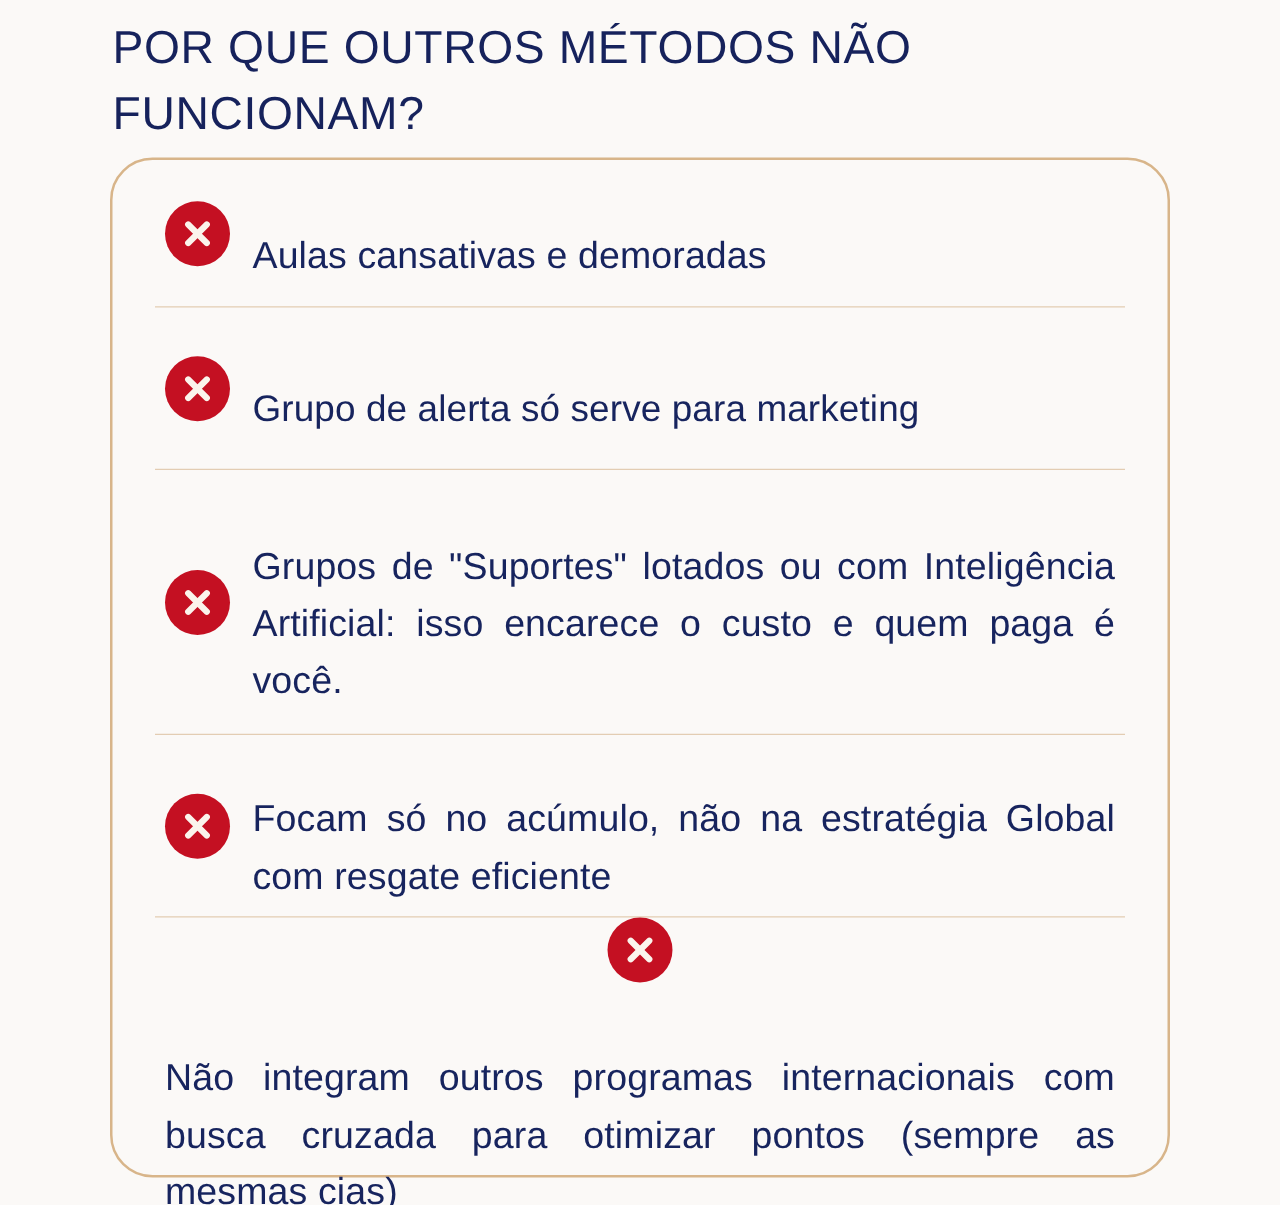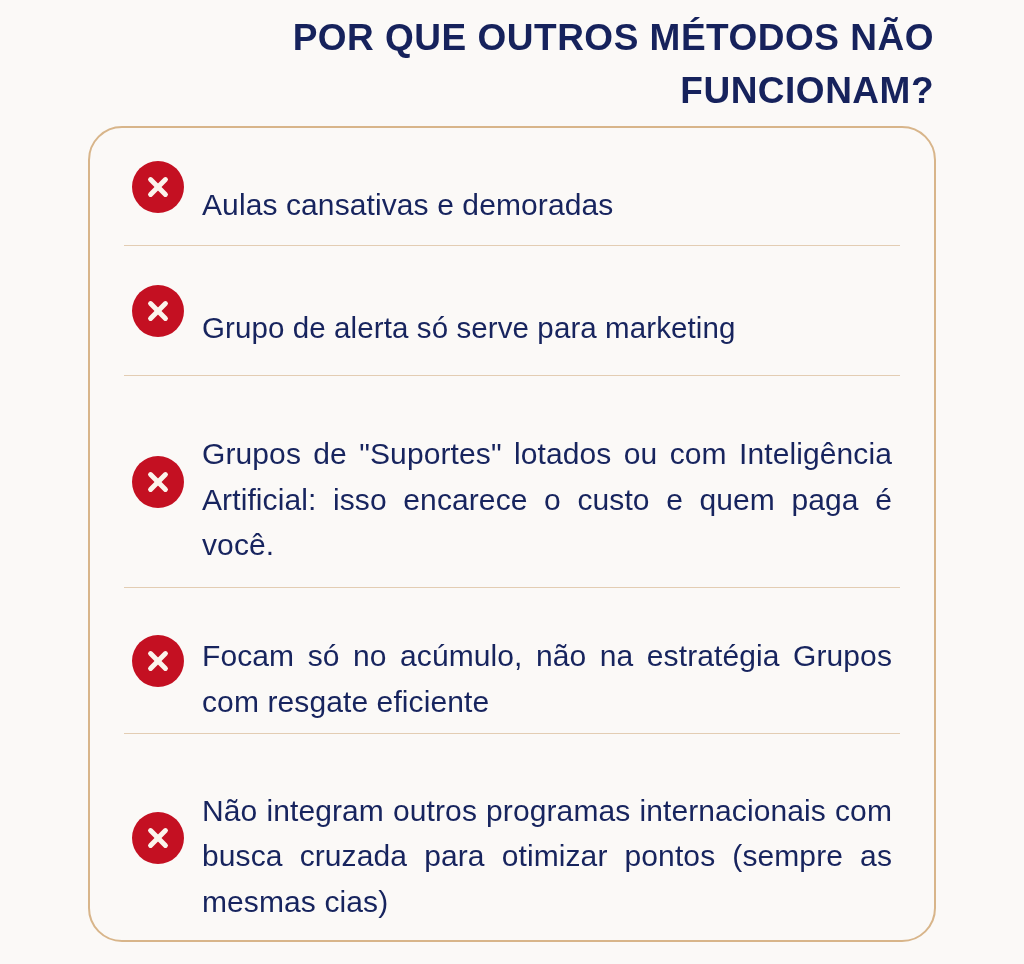--- a/index.html
+++ b/index.html
@@ -17,24 +17,24 @@
   .page {
     position: relative;
     width: 1024px;
     height: 964px;
     box-sizing: border-box;
     padding: 0;
   }
   .title {
     margin: 0;
     padding: 12px 90px 0 90px;
-    text-align: right;
+    text-align: left;
     font-size: 37px;
     line-height: 1.42;
-    font-weight: bold;
+    font-weight: normal;
     letter-spacing: 0.5px;
     color: #16225c;
     text-transform: uppercase;
   }
   .card {
     position: absolute;
     left: 88px;
     top: 126px;
     width: 848px;
     height: 816px;
@@ -53,20 +53,21 @@
   .item {
     display: flex;
     align-items: center;
     gap: 18px;
     box-sizing: border-box;
     border-bottom: 1px solid #e3cdb3;
     padding: 0 8px;
   }
   .item:last-child {
     border-bottom: none;
+    flex-direction: column;
   }
   .item-1 { height: 118px; }
   .item-2 { height: 130px; justify-content: flex-end; }
   .item-3 { height: 212px; }
   .item-4 { height: 146px; }
   .item-5 { height: 208px; }
 
   .x-icon {
     flex: 0 0 auto;
     width: 52px;
@@ -125,21 +126,21 @@
         <span class="item-text">Grupo de alerta só serve para marketing</span>
       </div>
 
       <div class="item item-3">
         <span class="x-icon"></span>
         <span class="item-text justify">Grupos de "Suportes" lotados ou com Inteligência Artificial: isso encarece o custo e quem paga é você.</span>
       </div>
 
       <div class="item item-4">
         <span class="x-icon"></span>
-        <span class="item-text justify">Focam só no acúmulo, não na estratégia Grupos com resgate eficiente</span>
+        <span class="item-text justify">Focam só no acúmulo, não na estratégia Global com resgate eficiente</span>
       </div>
 
       <div class="item item-5">
         <span class="x-icon"></span>
         <span class="item-text justify">Não integram outros programas internacionais com busca cruzada para otimizar pontos (sempre as mesmas cias)</span>
       </div>
 
     </div>
   </div>
 

